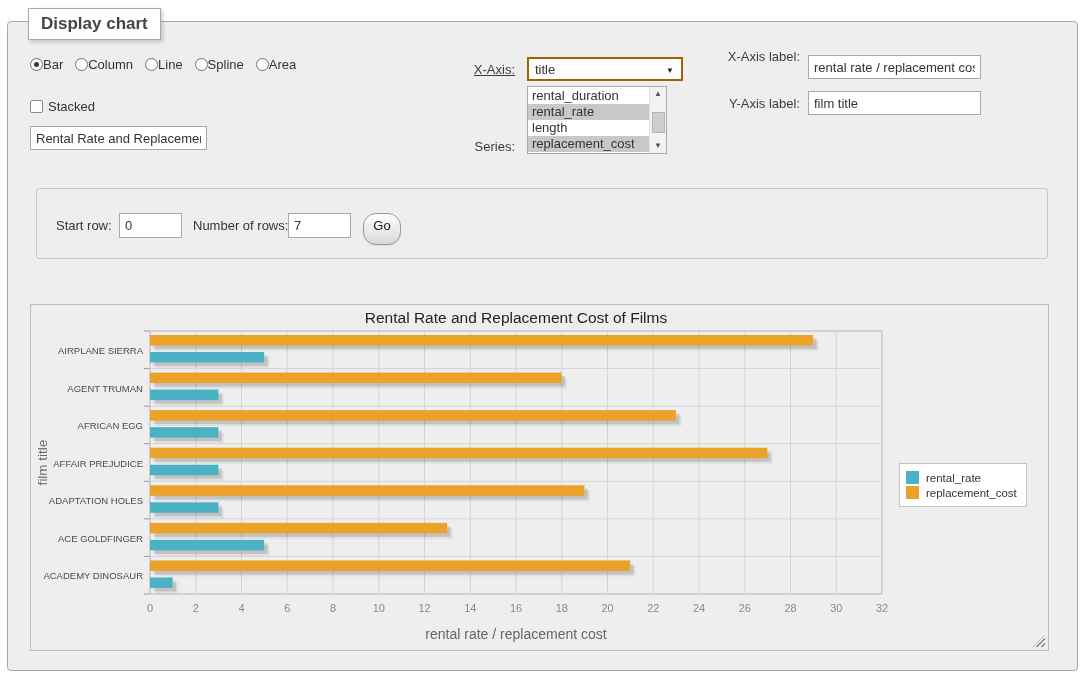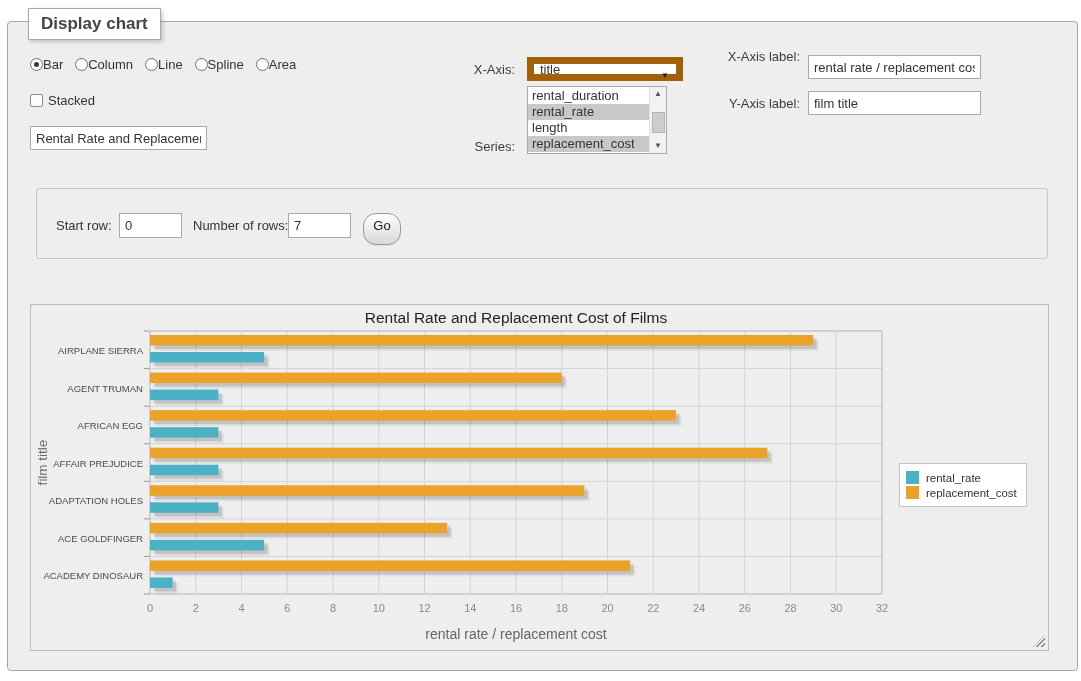--- a/index.html
+++ b/index.html
@@ -28,40 +28,40 @@
   .radio-row { left:30px; top:56px; display:flex; align-items:center; height:16px; }
   .radio-row label { margin-right:12px; }
   input[type="radio"] {
     appearance:none; -webkit-appearance:none; width:13px; height:13px; margin:0;
     border:1px solid #707070; border-radius:50%; background:#fdfdfd; position:relative;
   }
   input[type="radio"]:checked::after {
     content:""; position:absolute; left:3px; top:3px; width:5px; height:5px;
     border-radius:50%; background:#3a3a3a;
   }
-  .stacked-row { left:30px; top:92px; display:flex; align-items:center; height:16px; }
+  .stacked-row { left:30px; top:98px; display:flex; align-items:center; height:16px; }
   .stacked-row label { margin-left:5px; }
   input[type="checkbox"] {
     appearance:none; -webkit-appearance:none; width:13px; height:13px; margin:0;
     border:1px solid #8a8a8a; border-radius:2px; background:#fdfdfd;
   }
   .text-input {
     background:#fff; border:1px solid #a9a9a9; padding:3px 5px;
     font-family:"Liberation Sans", sans-serif; font-size:13px; color:#333;
     overflow:hidden; white-space:nowrap;
   }
   #chart-title-input { left:30px; top:126px; width:177px; height:24px; }
 
   .field-label { color:#3c3c3c; }
-  #x-axis-label-text { left:430px; top:62px; width:85px; text-align:right; }
+  #x-axis-label-text { left:430px; top:62px; width:85px; text-align:right;text-decoration:underline; }
   #series-label-text { left:430px; top:139px; width:85px; text-align:right; }
 
   .select-box {
     left:527px; top:57px; width:156px; height:24px;
-    background:#fff; border:7px solid #a16207;
+    background:#fff; border:2px solid #a16207;
     display:flex; align-items:center; padding-left:6px; position:absolute;
   }
   .select-box .arrow { position:absolute; right:7px; top:8px; font-size:8px; color:#1d1d1d; line-height:8px; }
 
   .listbox {
     left:527px; top:86px; width:140px; height:68px;
     background:#fff; border:1px solid #a9a9a9; display:flex; overflow:hidden;
   }
   .listbox .options { flex:1 1 auto; padding-top:1px; }
   .listbox .option { height:16px; line-height:16px; padding-left:4px; white-space:nowrap; overflow:hidden; }

